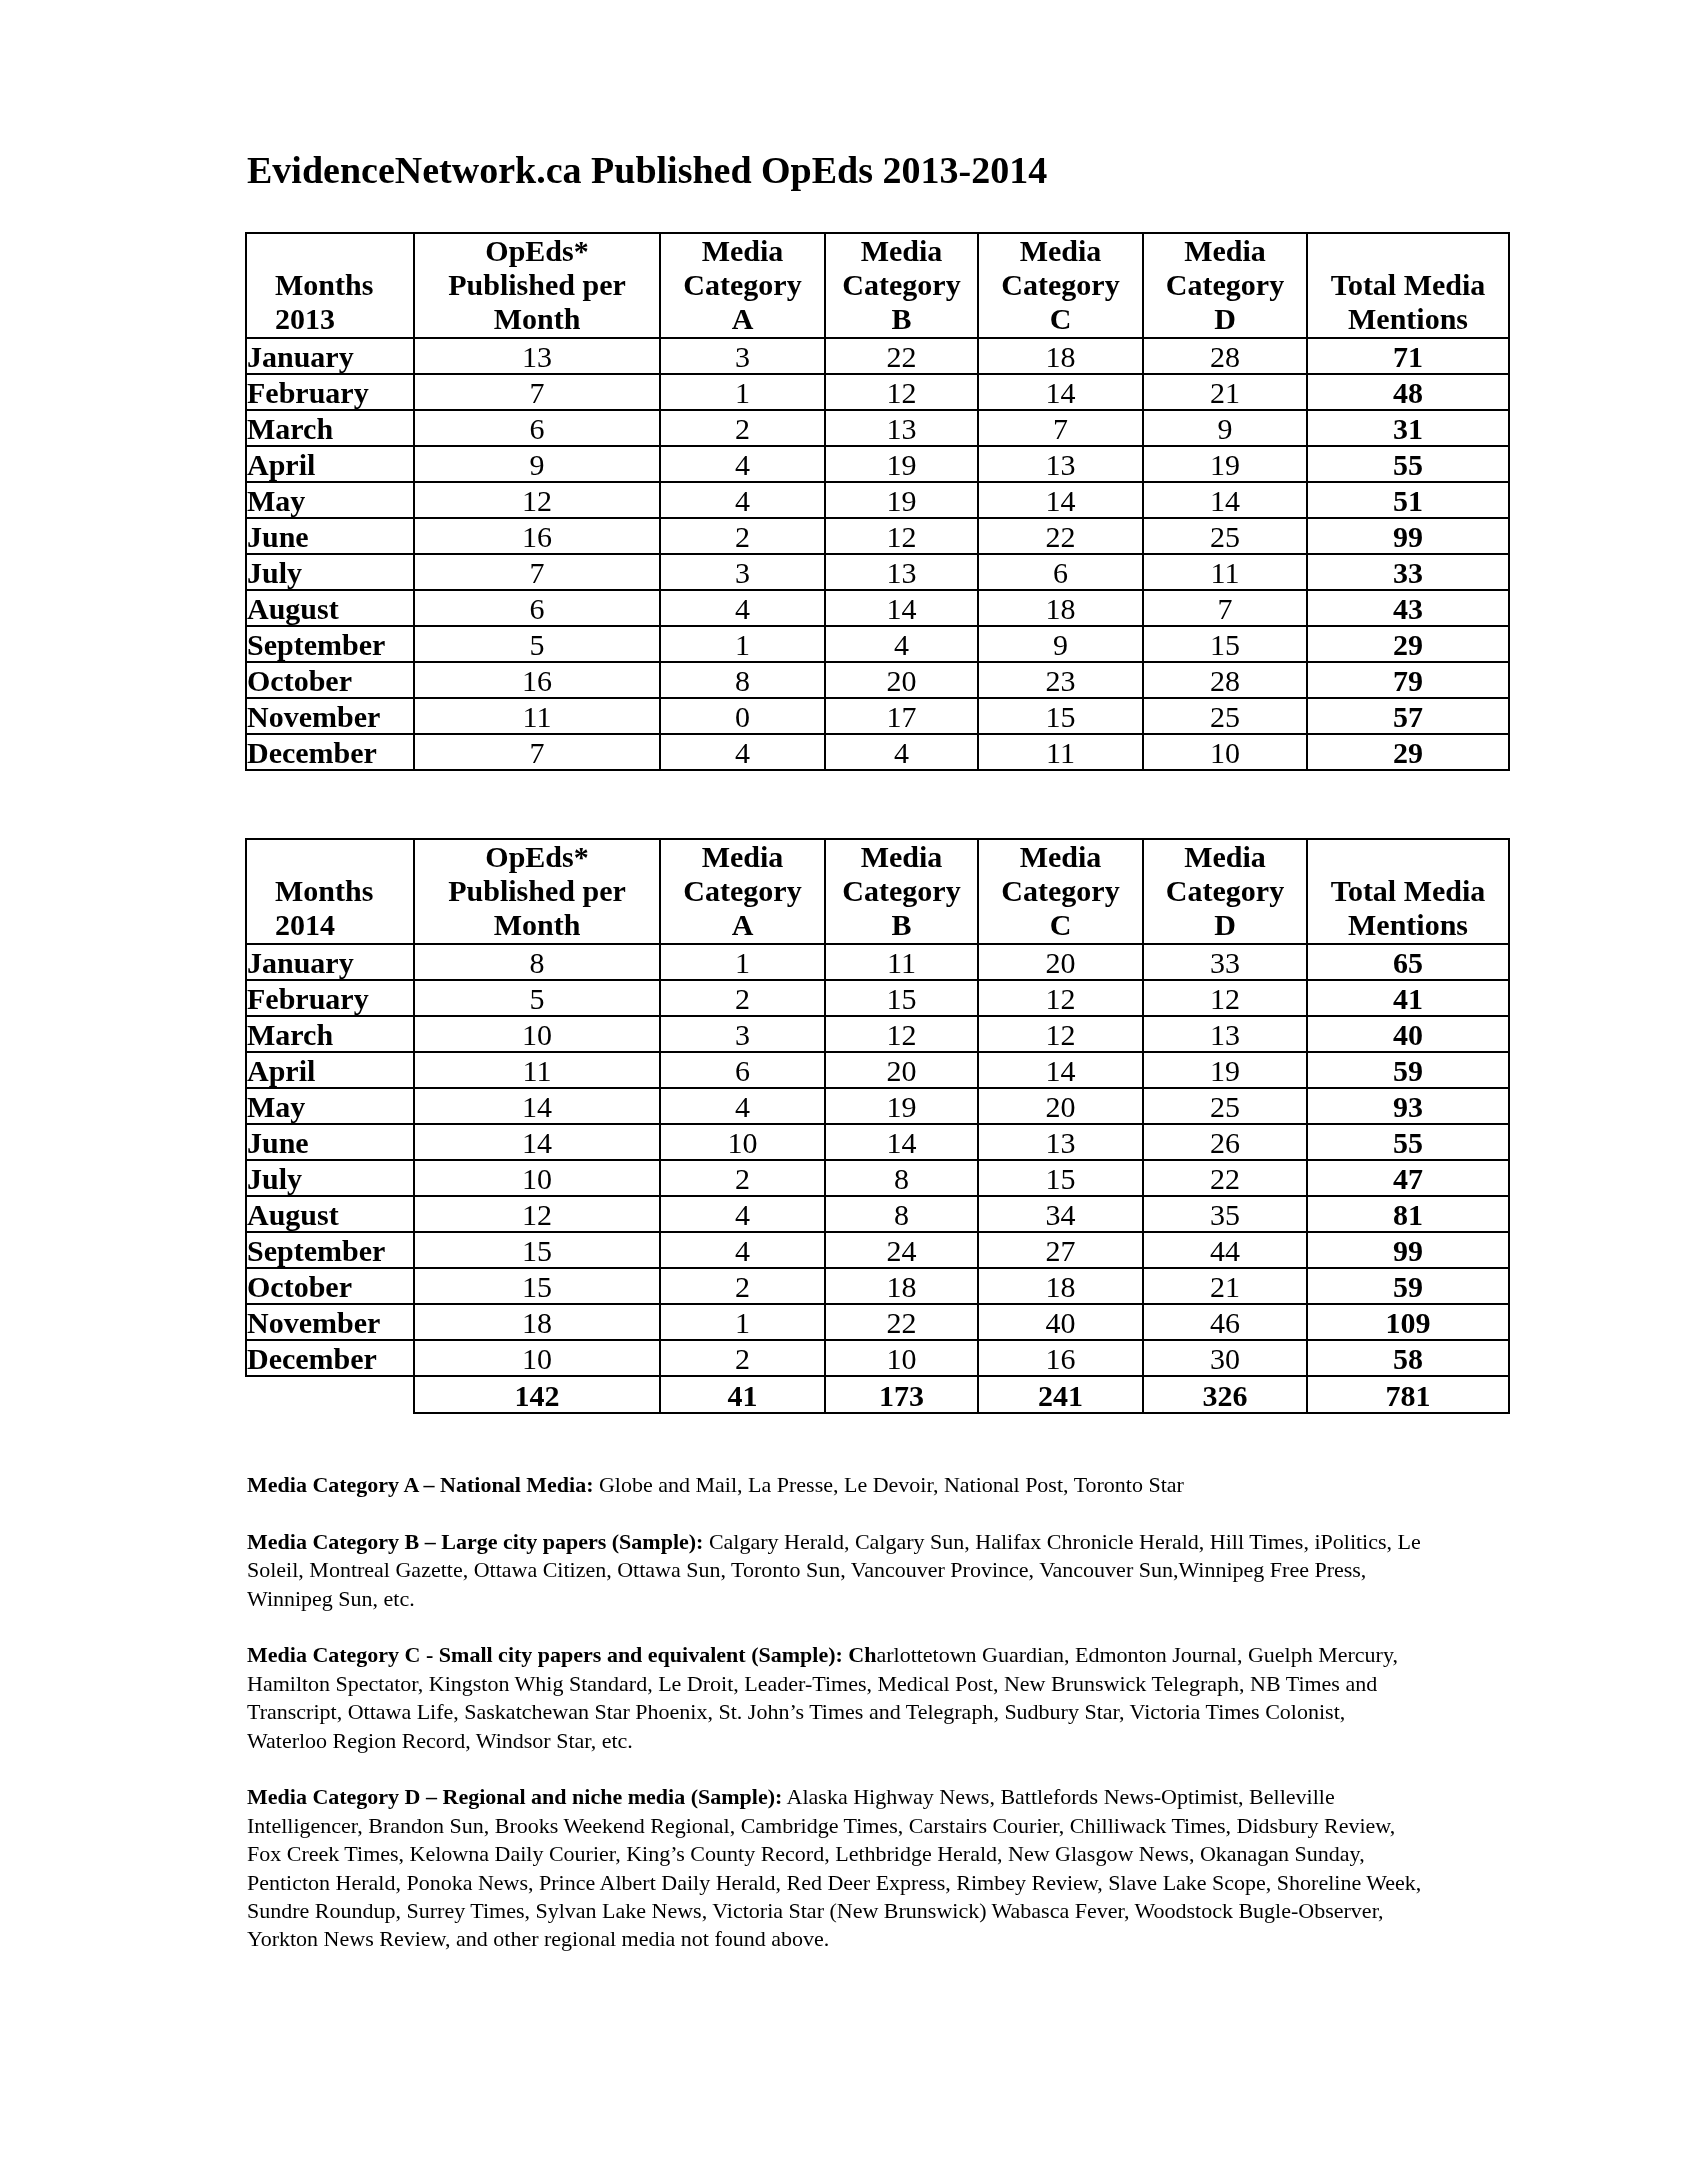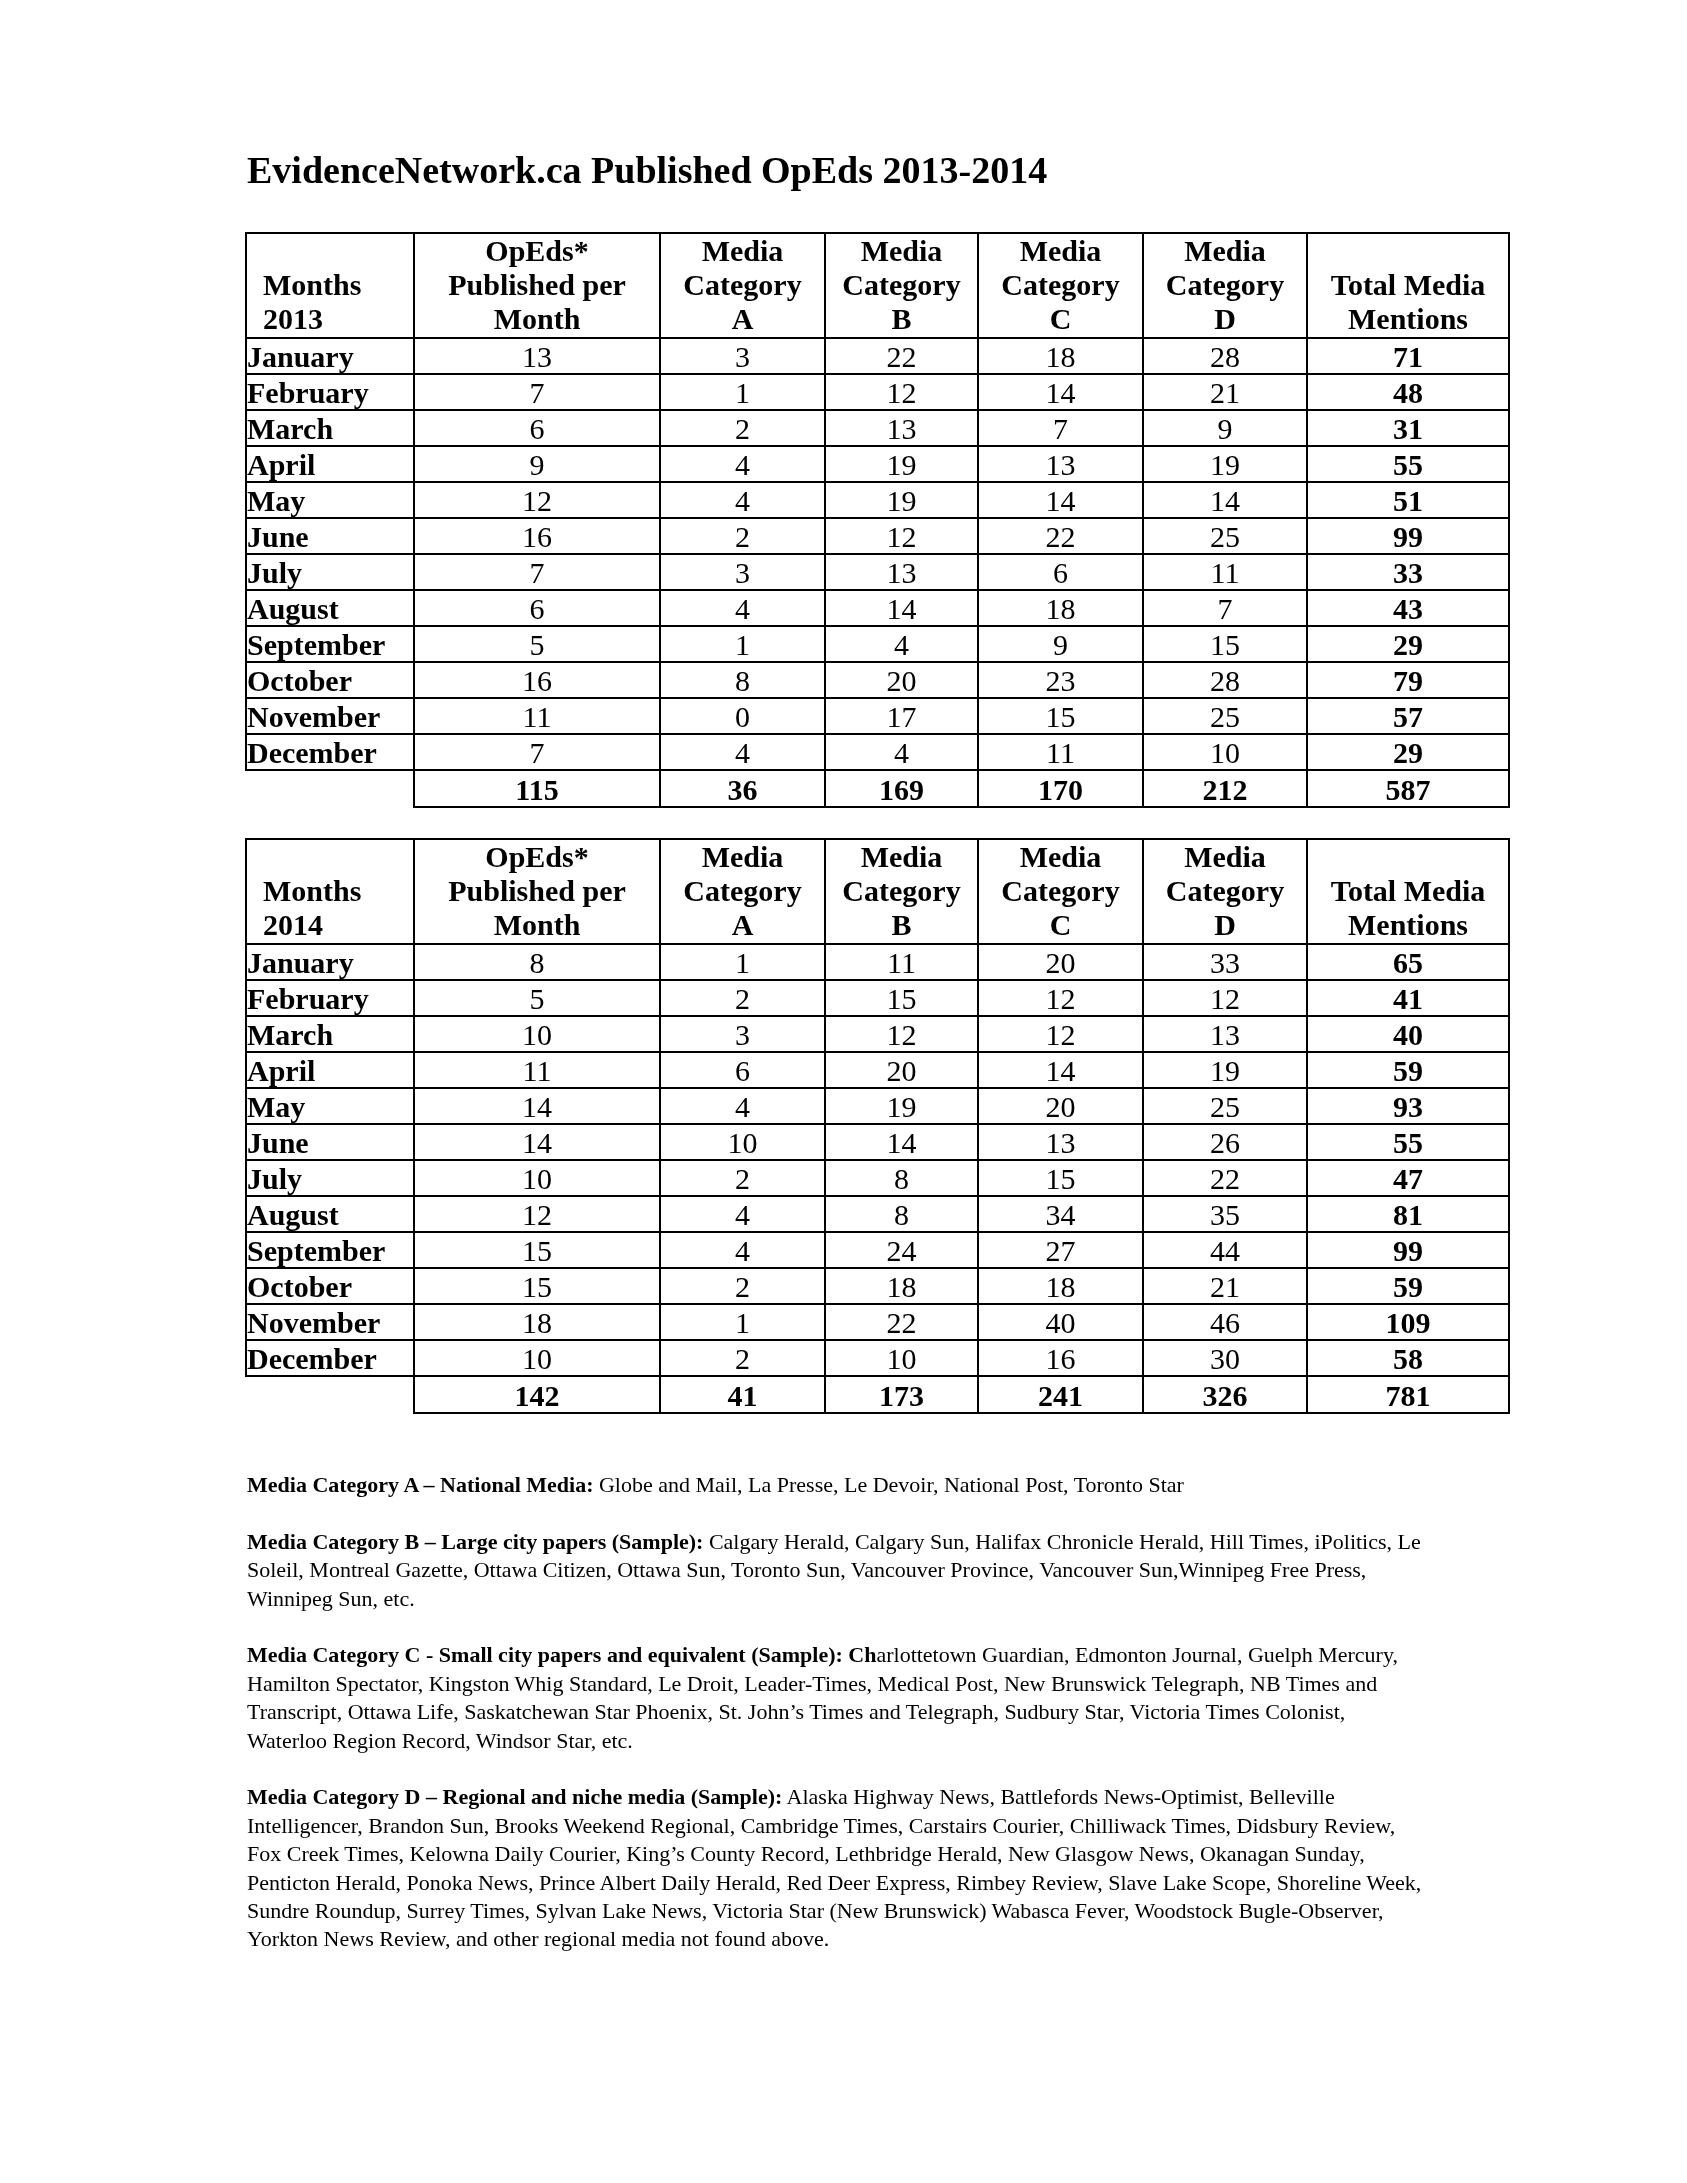--- a/index.html
+++ b/index.html
@@ -5,21 +5,21 @@
   html, body { margin: 0; padding: 0; background: #ffffff; }
   body { width: 1687px; height: 2183px; position: relative; overflow: hidden;
          font-family: "Liberation Serif", "DejaVu Serif", serif; color: #000; }
   .title { position: absolute; left: 247px; top: 147px; font-size: 38px; font-weight: bold;
            line-height: 46px; white-space: nowrap; margin: 0; }
   table.stats { position: absolute; left: 245px; border-collapse: collapse; table-layout: fixed;
                 font-family: "Liberation Serif", "DejaVu Serif", serif; }
   table.stats td, table.stats th { border: 2px solid #000; padding: 0; }
   table.stats th { font-weight: bold; font-size: 30px; line-height: 34px; vertical-align: bottom;
                    text-align: center; height: 102px; padding-bottom: 1.3px; }
-  table.stats th.month-head { text-align: left; padding-left: 16px; }
+  table.stats th.month-head { text-align: left; padding-left: 28px; }
   table.stats td { font-size: 30px; line-height: 33px; height: 34px; text-align: center; vertical-align: bottom; }
   table.stats td.month { text-align: left; padding-left: 0; font-weight: bold; }
   table.stats td.total-col { font-weight: bold; }
   table.stats tr.totals td { font-weight: bold; height: 35px; }
   table.stats tr.totals td.blank { border-left: none; border-bottom: none; }
   #table-2013 { top: 232px; }
   #table-2014 { top: 838px; }
   col.c0 { width: 168px; } col.c1 { width: 246px; } col.c2 { width: 165px; }
   col.c3 { width: 153px; } col.c4 { width: 165px; } col.c5 { width: 164px; } col.c6 { width: 202px; }
   .notes { position: absolute; left: 247px; top: 1471px; width: 1178px; font-size: 22px; line-height: 28.4px; }
@@ -154,29 +154,20 @@
       </tr>
       <tr>
         <td class="month">December</td>
         <td>7</td>
         <td>4</td>
         <td>4</td>
         <td>11</td>
         <td>10</td>
         <td class="total-col">29</td>
       </tr>
-      <tr class="totals">
-        <td class="blank"></td>
-        <td>115</td>
-        <td>36</td>
-        <td>169</td>
-        <td>170</td>
-        <td>212</td>
-        <td>587</td>
-      </tr>
     </tbody>
 </table>
 
 <table class="stats" id="table-2014">
   <colgroup>
       <col class="c0">
       <col class="c1">
       <col class="c2">
       <col class="c3">
       <col class="c4">

